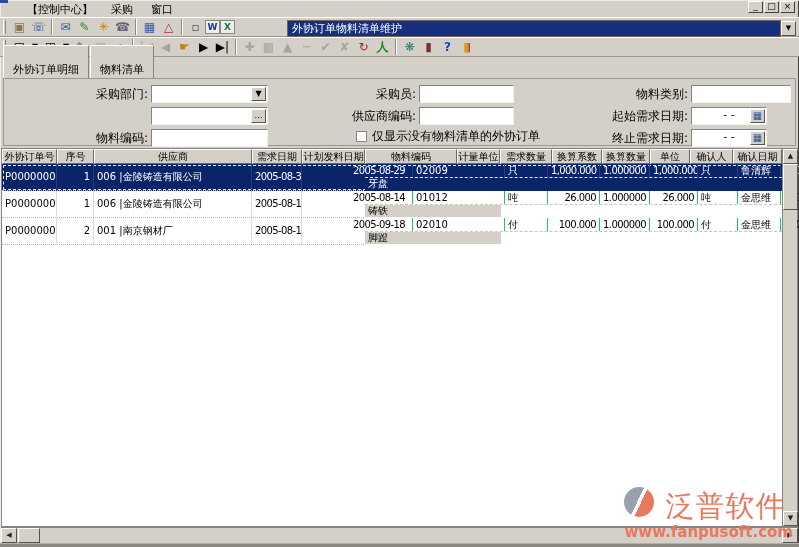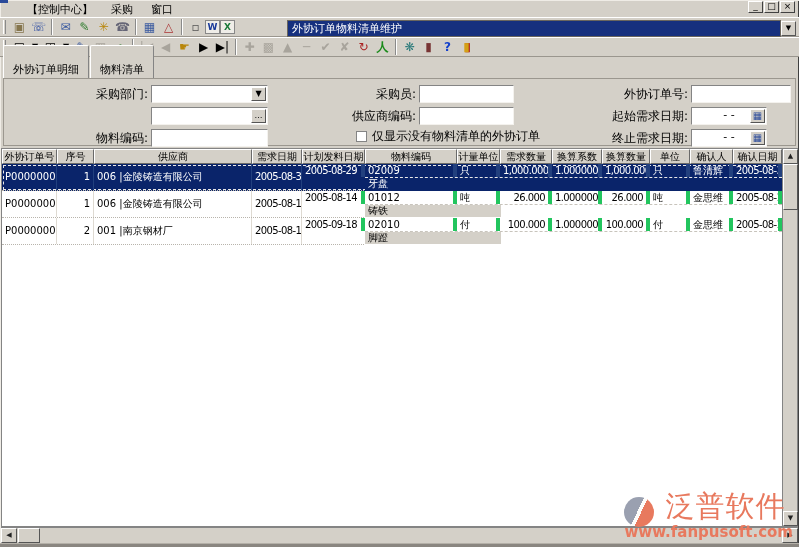--- a/index.html
+++ b/index.html
@@ -56,21 +56,21 @@
   .grid{position:absolute;left:1px;top:148px;width:797px;height:379px;background:#fff;border:1px solid #848484;}
   .hc{position:absolute;top:0;height:15px;line-height:14px;text-align:center;background:#d4d0c8;
     border:1px solid;border-color:#fff #6a6a6a #6a6a6a #fff;font-size:10px;overflow:hidden;white-space:nowrap;}
   .c0{left:0;width:55px}.c1{left:55px;width:37px}.c2{left:92px;width:158px}.c3{left:250px;width:50px}
   .c4{left:300px;width:63px}.c5{left:363px;width:92px}.c6{left:455px;width:43px}.c7{left:498px;width:52px}
   .c8{left:550px;width:50px}.c9{left:600px;width:48px}.c10{left:648px;width:40px}.c11{left:688px;width:43px}
   .c12{left:731px;width:49px}
   .trow{position:absolute;left:0;width:780px;height:27px;background:#fff;border-bottom:1px dotted #b8b4ac;}
   .cell{position:absolute;top:0;overflow:hidden;white-space:nowrap;padding:0 3px;font-size:10px;}
   .full{height:26px;line-height:26px;border-right:1px solid #dedad2;}
-  .l1{height:13px;line-height:13px;border-right:4px solid #22c55e;}
+  .l1{height:13px;line-height:13px;border-right:1px solid #22c55e;margin-left:48px;}
   .num{text-align:right;}
   .tight{letter-spacing:-0.6px;}
   .line2{position:absolute;left:363px;right:0;top:13px;height:30px;border-top:1px dashed #c8c4bc;background:#fff;}
   .mname{position:absolute;left:0;top:0;width:136px;height:12px;line-height:12px;padding:0 3px;
     background:#d4d0c8;font-size:10px;white-space:nowrap;overflow:hidden;}
   .trow.sel{background:#0a246a;color:#fff;outline:1px dashed #e8e8e8;outline-offset:-2px;}
   .trow.sel .cell{border-right-color:#22407e;}
   .trow.sel .line2{background:#0a246a;border-top:1px dashed #e8e8e8;}
   .trow.sel .mname{background:transparent;color:#fff;}
   
@@ -78,21 +78,21 @@
   .sbtn{position:absolute;width:15px;height:15px;background:#d4d0c8;border:1px solid;border-color:#fff #555 #555 #fff;
     font-size:7px;text-align:center;line-height:13px;color:#222;}
   .vthumb{position:absolute;left:0;top:15px;width:15px;height:46px;background:#d4d0c8;border:1px solid;border-color:#fff #555 #555 #fff;}
   .hscroll{position:absolute;left:1px;top:527px;width:797px;height:16px;background:#d4d0c8;border-top:1px solid #848484;}
   .hbtn{position:absolute;width:16px;height:15px;background:#d4d0c8;border:1px solid;border-color:#fff #555 #555 #fff;
     font-size:7px;text-align:center;line-height:13px;color:#222;}
   .hthumb{position:absolute;left:17px;top:0;width:22px;height:15px;background:#d4d0c8;border:1px solid;border-color:#fff #555 #555 #fff;}
   .statusbar{position:absolute;left:0;bottom:0;width:799px;height:4px;background:#8a8680;border-top:1px solid #b4b0a8;}
   
   .wm{position:absolute;right:6px;bottom:6px;z-index:6;text-align:right;color:#e8795e;}
-  .wm-top{display:flex;align-items:flex-end;gap:11px;}
+  .wm-top{display:flex;align-items:flex-start;gap:11px;}
   .wm-logo{width:30px;height:30px;border-radius:50%;
     background:linear-gradient(115deg,#9aa0b0 46%,#fdfcfa 46% 55%,#e8795e 55%);}
   .wm-brand{font-size:29px;letter-spacing:1px;}
   .wm-url{font-size:15px;font-weight:bold;margin-top:-4px;}
 </style>
 </head>
 <body>
 
 <div class="window">
   <div class="titlebar-fragment"></div>
@@ -177,21 +177,21 @@
 
     <div class="flabel" style="left:330px;top:6px;width:82px">采购员:</div>
     <input class="ffield" style="left: 415px; top: 6px; width: 95px;" value="">
 
     <div class="flabel" style="left:330px;top:28px;width:82px">供应商编码:</div>
     <input class="ffield" style="left: 415px; top: 28px; width: 95px;" value="">
 
     <div class="checkbox" style="left:352px;top:52px"></div>
     <div class="cblabel" style="left:368px;top:50px">仅显示没有物料清单的外协订单</div>
 
-    <div class="flabel" style="left:596px;top:6px;width:88px">外协订单号:</div>
+    <div class="flabel" style="left:596px;top:6px;width:88px">物料类别:</div>
     <input class="ffield" style="left: 687px; top: 6px; width: 100px;" value="">
 
     <div class="flabel" style="left:596px;top:28px;width:88px">起始需求日期:</div>
     <div class="ffield" style="left:687px;top:28px;width:76px;text-align:center">-  -</div>
     <div class="fbtn cal" style="left:746px;top:30px">▦</div>
 
     <div class="flabel" style="left:596px;top:50px;width:88px">终止需求日期:</div>
     <div class="ffield" style="left:687px;top:50px;width:76px;text-align:center">-  -</div>
     <div class="fbtn cal" style="left:746px;top:52px">▦</div>
   </div>

